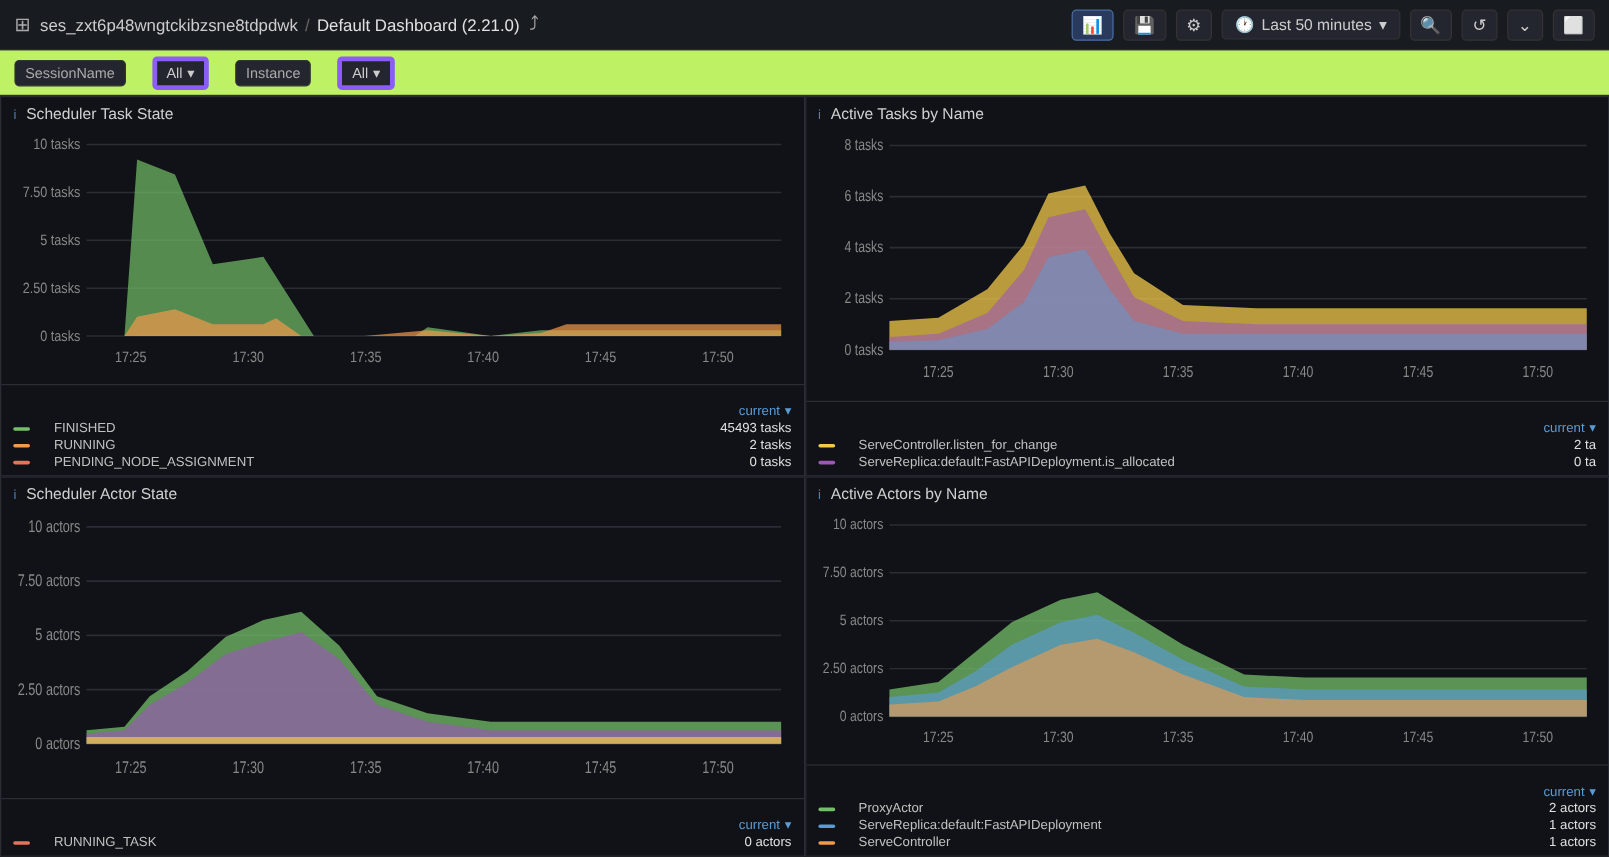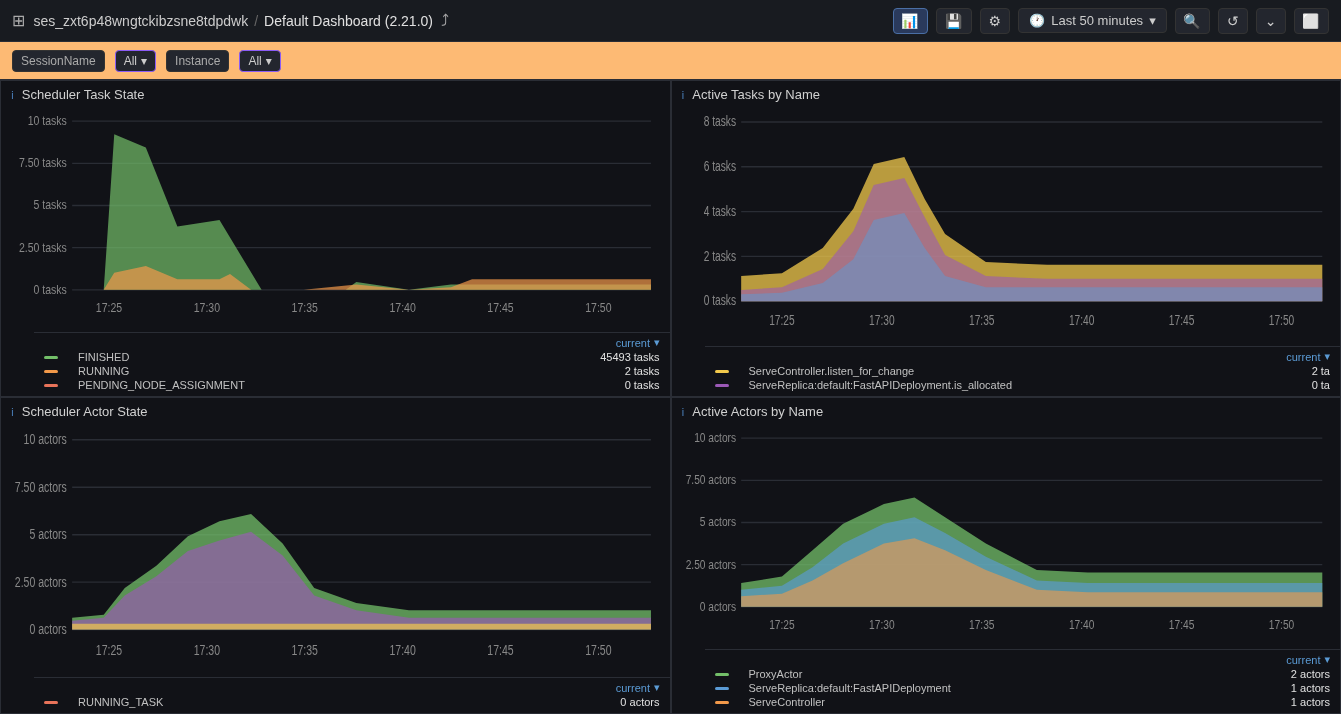--- a/index.html
+++ b/index.html
@@ -67,36 +67,36 @@
       cursor: pointer;
       display: flex;
       align-items: center;
       gap: 6px;
       font-size: 13px;
     }
     .filter-bar {
       display: flex;
       align-items: center;
       padding: 6px 12px;
-      background: #fdba74;
+      background: #bef264;
       border-bottom: 1px solid #2a2d35;
-      gap: 10px;
+      gap: 22px;
       height: 38px;
     }
     .filter-label {
       color: #aaa;
       font-size: 12px;
       background: #23262e;
       border: 1px solid #333;
       border-radius: 4px;
       padding: 3px 8px;
     }
     .filter-dropdown {
       background: #23262e;
-      border: 1px solid #8b5cf6;
+      border: 4px solid #8b5cf6;
       border-radius: 4px;
       color: #ccc;
       padding: 3px 8px;
       cursor: pointer;
       display: flex;
       gap: 4px;
       font-size: 12px;
     }
     .dashboard-grid {
       display: grid;
@@ -131,25 +131,24 @@
       flex: 1;
       position: relative;
       padding: 4px 8px 0 8px;
       overflow: hidden;
     }
     .chart-svg {
       width: 100%;
       height: 100%;
     }
     .legend-area {
-      padding: 2px 10px 4px 10px;
+      padding: 14px 10px 4px 10px;
       border-top: 1px solid #2a2d35;
       max-height: 80px;
       overflow: hidden;
-      margin-left: 33px;
     }
     .legend-row {
       display: flex;
       align-items: center;
       justify-content: space-between;
       padding: 1px 0;
     }
     .legend-left {
       display: flex;
       align-items: center;

